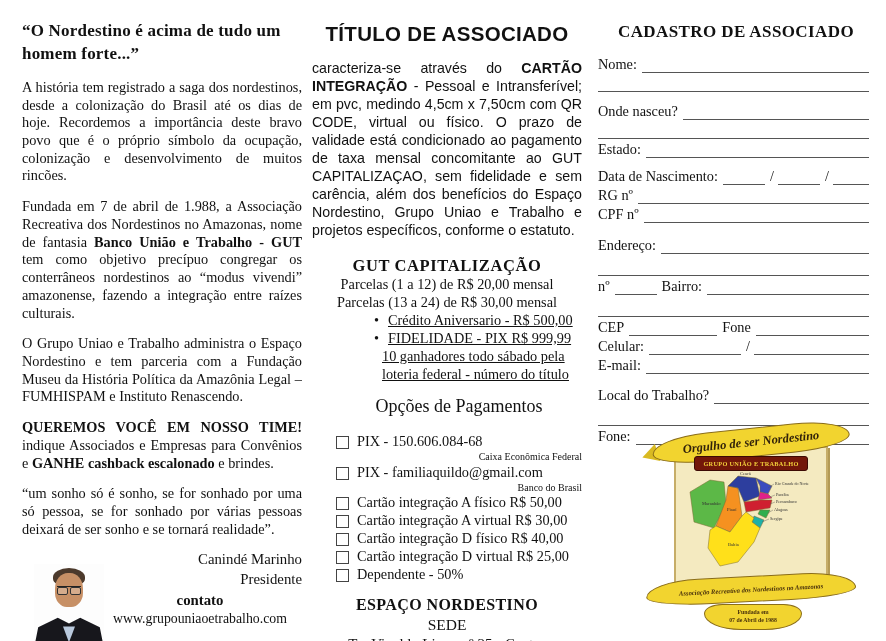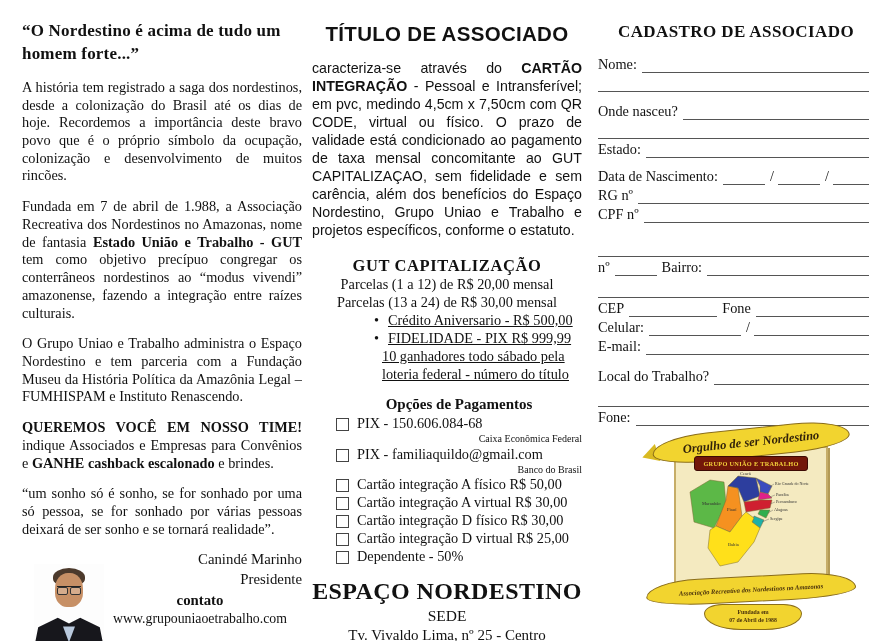--- a/index.html
+++ b/index.html
@@ -27,26 +27,26 @@
   
   .col-mid{position:absolute;left:312px;top:22px;width:270px;}
   .mc-title{font-family:"Liberation Sans", sans-serif;font-size:20.5px;font-weight:bold;text-align:center;letter-spacing:.3px;}
   .mc-intro{font-family:"Liberation Sans", sans-serif;font-size:14.2px;text-align:justify;line-height:1.27;margin-top:13px;}
   .gut-title{font-size:16.5px;font-weight:bold;text-align:center;margin-top:17px;letter-spacing:.6px;}
   .gut-line{font-size:14.3px;text-align:center;line-height:1.25;}
   .gut-bullets{margin-left:62px;font-size:14.3px;line-height:1.25;text-decoration:underline;}
   .gut-bullet .dot{display:inline-block;width:14px;}
   .gut-cont{margin-left:8px;}
   .pay-block{margin-left:24px;margin-top:13px;width:246px;}
-  .pay-title{font-weight:bold;font-size:15px;text-align:center;margin-bottom:2px;}
+  .pay-title{font-weight:normal;font-size:18px;text-align:center;margin-bottom:16px;}
   .pay-item{display:flex;align-items:flex-start;font-size:14.3px;line-height:1.25;}
   .cbox{flex:0 0 auto;width:11px;height:11px;border:1.3px solid #444;margin:3px 8px 0 0;background:#fff;}
   .pay-cont{margin-left:20px;font-size:10px;line-height:1.25;text-align:right;}
   .mc-footer{text-align:center;margin-top:13px;}
-  .en-title{font-size:24px;font-weight:bold;letter-spacing:.4px;}
+  .en-title{font-size:16px;font-weight:bold;letter-spacing:.4px;}
   .en-sede{font-size:15.5px;margin-top:2px;}
   .en-addr{font-size:15px;margin-top:2px;}
   
   .col-right{position:absolute;left:598px;top:22px;width:276px;}
   .rc-title{font-size:17px;font-weight:bold;text-align:center;letter-spacing:.4px;margin-bottom:12px;}
   .frow{display:flex;align-items:flex-end;height:19px;font-size:14.3px;}
   .flabel{white-space:nowrap;margin-right:5px;}
   .fline{display:inline-block;border-bottom:1px solid #555;height:15px;margin-right:5px;}
   .fslash{margin:0 4px 0 0;}
   
@@ -73,21 +73,21 @@
   .founded-ribbon span{font-weight:bold;font-size:5.8px;color:#4a320c;line-height:1.3;white-space:nowrap;}
 </style>
 </head>
 <body>
 
 <div class="page">
 
   <div class="col-left">
     <div class="lc-title">“O Nordestino é acima de tudo um homem forte...”</div>
     <div class="para">A história tem registrado a saga dos nordestinos, desde a colonização do Brasil até os dias de hoje. Recordemos a importância deste bravo povo que é o próprio símbolo da ocupação, colonização e desenvolvimento de muitos rincões.</div>
-    <div class="para"><span>Fundada em 7 de abril de 1.988, a Associação Recreativa dos Nordestinos no Amazonas, nome de fantasia </span><span style="font-weight: bold;">Estado União e Trabalho - GUT</span><span> tem como objetivo precípuo congregar os conterrâneos nordestinos ao “modus vivendi” amazonense, fazendo a integração entre raízes culturais.</span></div>
+    <div class="para"><span>Fundada em 7 de abril de 1.988, a Associação Recreativa dos Nordestinos no Amazonas, nome de fantasia </span><span style="font-weight: bold;">Banco União e Trabalho - GUT</span><span> tem como objetivo precípuo congregar os conterrâneos nordestinos ao “modus vivendi” amazonense, fazendo a integração entre raízes culturais.</span></div>
     <div class="para">O Grupo Uniao e Trabalho administra o Espaço Nordestino e tem parceria com a Fundação Museu da História Política da Amazônia Legal – FUMHISPAM e Instituto Renascendo.</div>
     <div class="para"><span style="font-weight: bold;">QUEREMOS VOCÊ EM NOSSO TIME!</span><span> indique Associados e Empresas para Convênios e </span><span style="font-weight: bold;">GANHE cashback escalonado</span><span> e brindes.</span></div>
     <div class="para">“um sonho só é sonho, se for sonhado por uma só pessoa, se for sonhado por várias pessoas deixará de ser sonho e se tornará realidade”.</div>
     <div class="pres-block">
       <div class="photo">
         <div class="hair"></div>
         <div class="face"></div>
         <div class="glasses"></div>
         <div class="suit"></div>
         <div class="shirt"></div>
@@ -133,21 +133,21 @@
       <div class="pay-item">
         <span class="cbox"></span>
         <span>Cartão integração A físico R$ 50,00</span>
       </div>
       <div class="pay-item">
         <span class="cbox"></span>
         <span>Cartão integração A virtual R$ 30,00</span>
       </div>
       <div class="pay-item">
         <span class="cbox"></span>
-        <span>Cartão integração D físico R$ 30,00</span>
+        <span>Cartão integração D físico R$ 40,00</span>
       </div>
       <div class="pay-item">
         <span class="cbox"></span>
         <span>Cartão integração D virtual R$ 25,00</span>
       </div>
       <div class="pay-item">
         <span class="cbox"></span>
         <span>Dependente - 50%</span>
       </div>
     </div>
@@ -193,20 +193,24 @@
         </div>
         <div class="frow">
           <span class="flabel">RG nº</span>
           <span class="fline" style="flex: 1 1 0%;"></span>
         </div>
         <div class="frow">
           <span class="flabel">CPF nº</span>
           <span class="fline" style="flex: 1 1 0%;"></span>
         </div>
         <div style="height: 12px;"></div>
+        <div class="frow">
+          <span class="flabel">Endereço:</span>
+          <span class="fline" style="flex: 1 1 0%;"></span>
+        </div>
         <div style="height: 3px;"></div>
         <div class="frow">
           <span class="fline" style="flex: 1 1 0%;"></span>
         </div>
         <div class="frow">
           <span class="flabel">nº</span>
           <span class="fline" style="width: 42px;"></span>
           <span class="flabel">Bairro:</span>
           <span class="fline" style="flex: 1 1 0%;"></span>
         </div>

